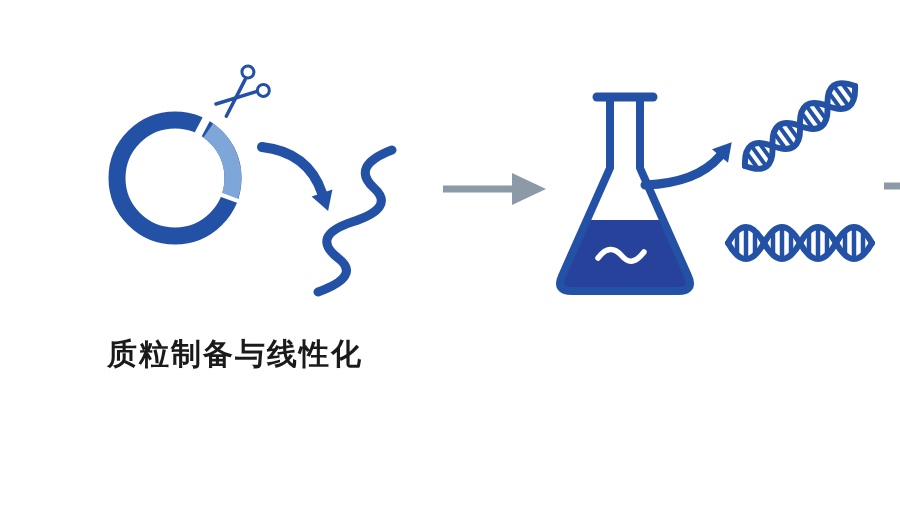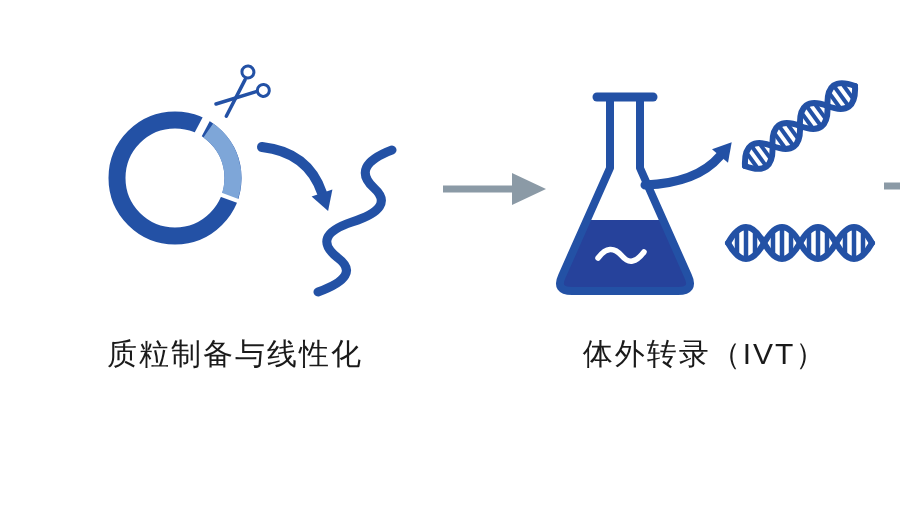--- a/index.html
+++ b/index.html
@@ -23,21 +23,21 @@
   .sb{stroke:var(--blue);}    .fbl{fill:var(--blue);}
   .slb{stroke:var(--light-blue);}
   .flq{fill:var(--liquid-blue);}
   .sg{stroke:var(--arrow-gray);} .fg{fill:var(--arrow-gray);}
   .sw{stroke:#ffffff;}        .fw{fill:#ffffff;}
   .nf{fill:none;}
   .label{
     position:absolute;
     top:334px;
     font-size:30px;
-    font-weight:400;
+    font-weight:700;
     letter-spacing:2px;
     color:var(--label-text);
     text-align:center;
     white-space:nowrap;
   }
   .label-plasmid{left:70px;width:330px;}
   .label-ivt{left:540px;width:330px;}
 </style>
 </head>
 <body>
@@ -125,15 +125,14 @@
         <path d="M -72 0 Q -54 -32 -36 0 Q -18 32 0 0 Q 18 -32 36 0 Q 54 32 72 0" class="sb nf" stroke-width="6" stroke-linecap="round"></path>
         <path d="M -72 0 Q -54 32 -36 0 Q -18 -32 0 0 Q 18 32 36 0 Q 54 -32 72 0" class="sb nf" stroke-width="6" stroke-linecap="round"></path>
       </g>
     </g>
 
     <line x1="884" y1="186" x2="900" y2="186" class="sg" stroke-width="7"></line>
   </svg>
 
   <div class="label label-plasmid">质粒制备与线性化</div>
 
-  <div class="label label-ivt">体外转录（IVT）</div>
 
 </div>
 
 </body></html>

